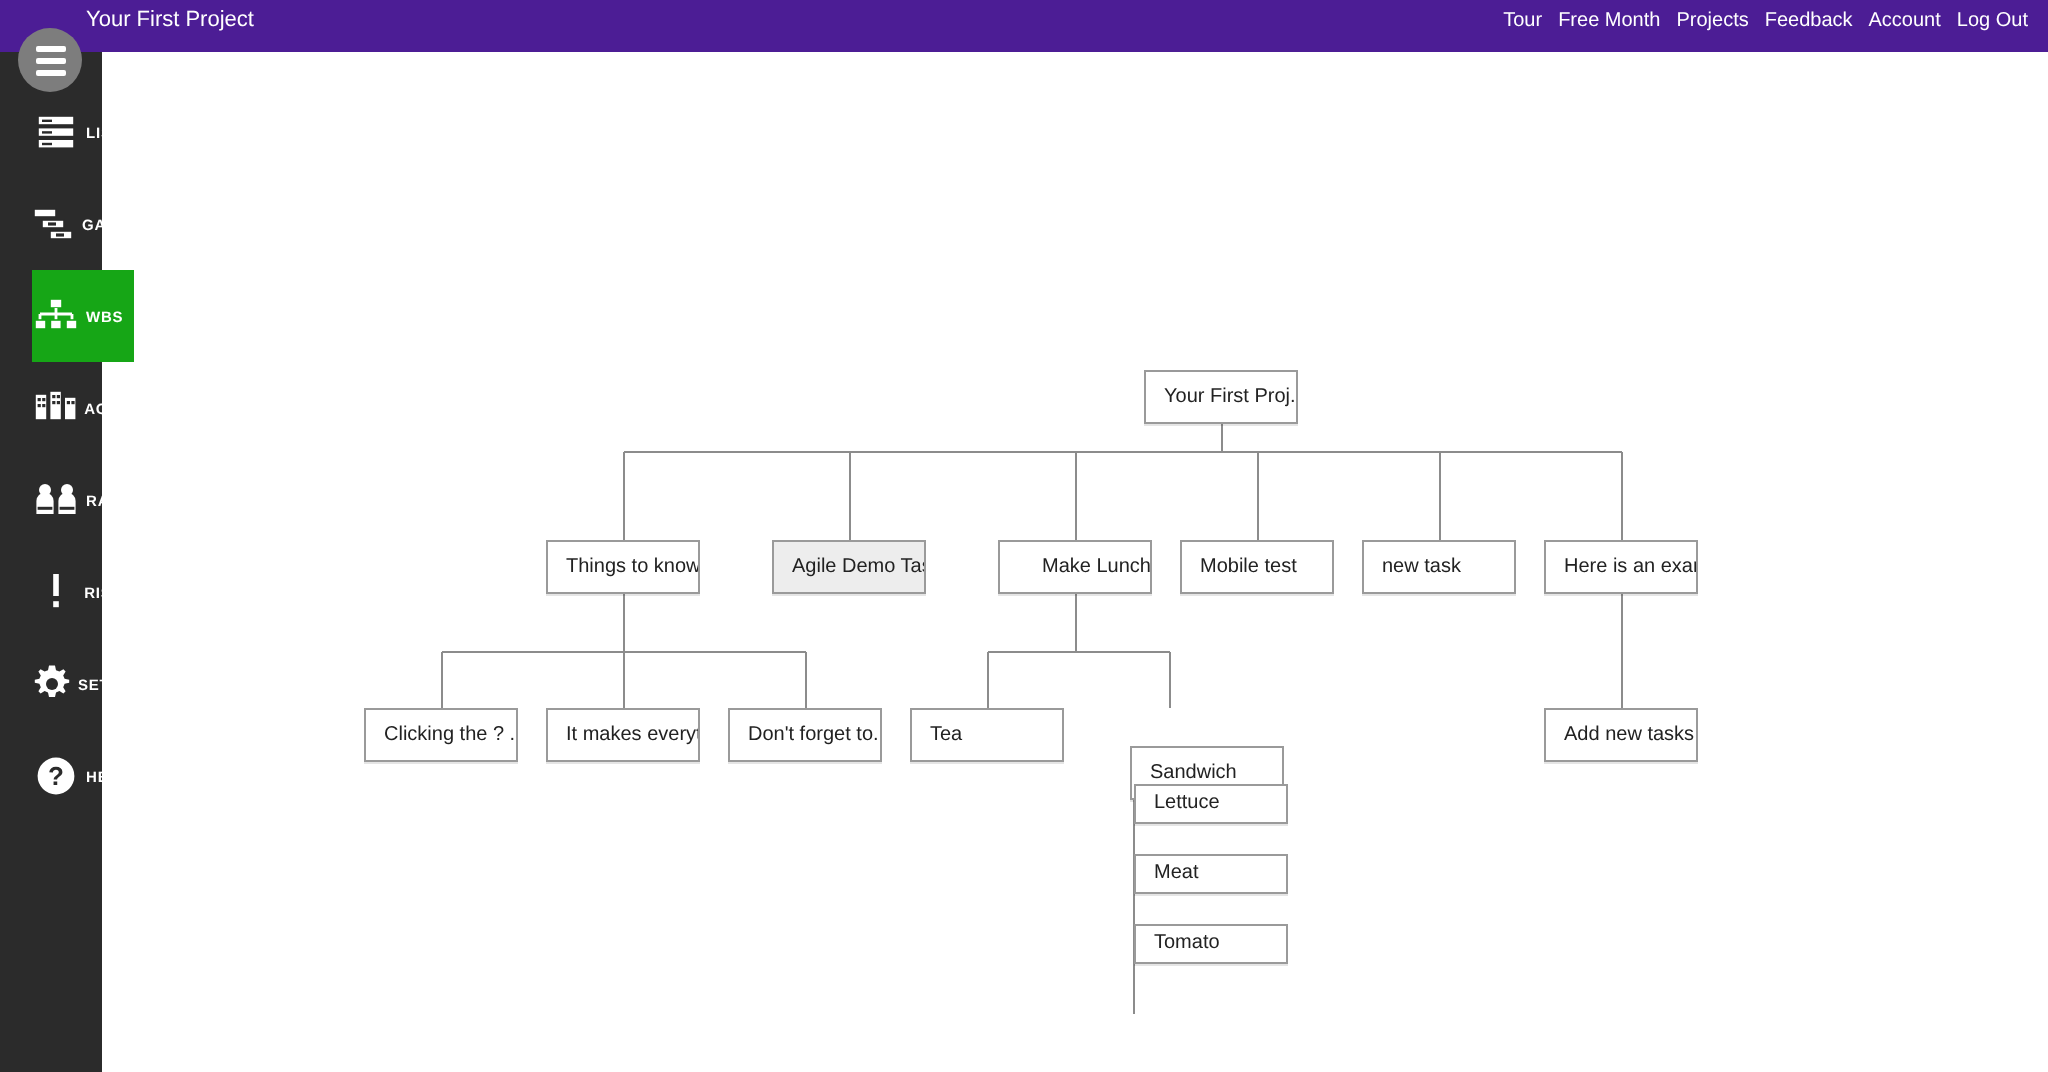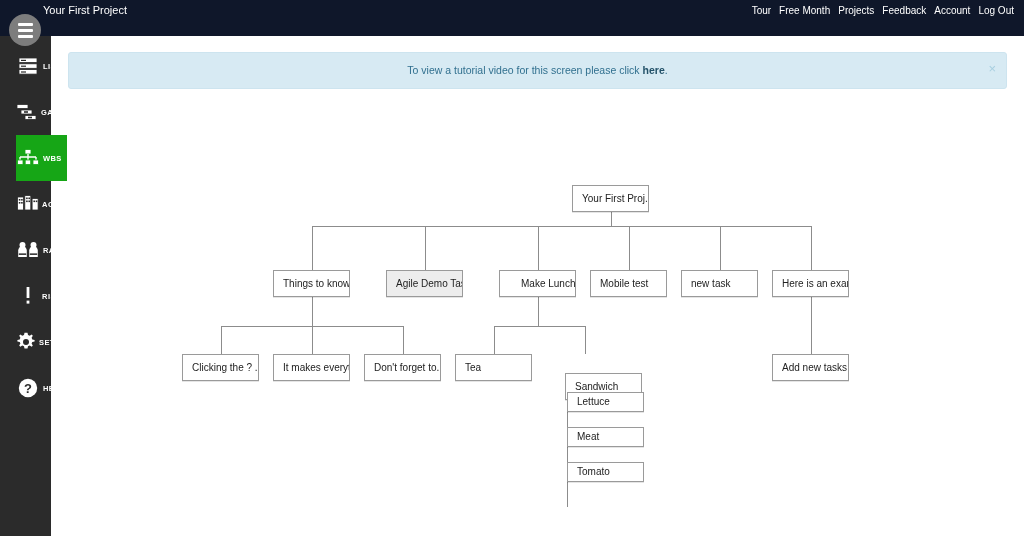--- a/index.html
+++ b/index.html
@@ -16,22 +16,22 @@
     position: relative;
     width: 1024px;
     height: 536px;
     background: #ffffff;
   }
 
   
   .topbar {
     position: absolute;
     left: 0; top: 0;
-    width: 1024px; height: 36px;
-    background: #0f172a;
+    width: 1024px; height: 26px;
+    background: #4c1d95;
     z-index: 30;
   }
   .topbar-title {
     position: absolute;
     left: 43px; top: 4px;
     font-size: 11px;
     color: #ffffff;
     line-height: 13px;
     white-space: nowrap;
   }
@@ -302,26 +302,20 @@
           <text x="10" y="14.6" text-anchor="middle" font-family="Liberation Sans, sans-serif" font-size="13" font-weight="bold" fill="#2b2b2b">?</text>
         </svg>
       </span>
       <span class="side-label">HELP</span>
     </div>
 
   </div>
 
   <div class="content">
 
-    <div class="banner">
-      <div class="banner-text">
-        <span>To view a tutorial video for this screen please click </span><b>here</b><span>.</span>
-      </div>
-      <div class="banner-close">×</div>
-    </div>
 
     <div class="tree" id="tree">
       <svg class="lines" id="tree-lines">
           <line x1="560" y1="191" x2="560" y2="205" stroke="#8c8c8c" stroke-width="1" shape-rendering="crispEdges"></line>
           <line x1="261" y1="205" x2="760" y2="205" stroke="#8c8c8c" stroke-width="1" shape-rendering="crispEdges"></line>
           <line x1="261" y1="205" x2="261" y2="249" stroke="#8c8c8c" stroke-width="1" shape-rendering="crispEdges"></line>
           <line x1="374" y1="205" x2="374" y2="249" stroke="#8c8c8c" stroke-width="1" shape-rendering="crispEdges"></line>
           <line x1="487" y1="205" x2="487" y2="249" stroke="#8c8c8c" stroke-width="1" shape-rendering="crispEdges"></line>
           <line x1="578" y1="205" x2="578" y2="249" stroke="#8c8c8c" stroke-width="1" shape-rendering="crispEdges"></line>
           <line x1="669" y1="205" x2="669" y2="249" stroke="#8c8c8c" stroke-width="1" shape-rendering="crispEdges"></line>

